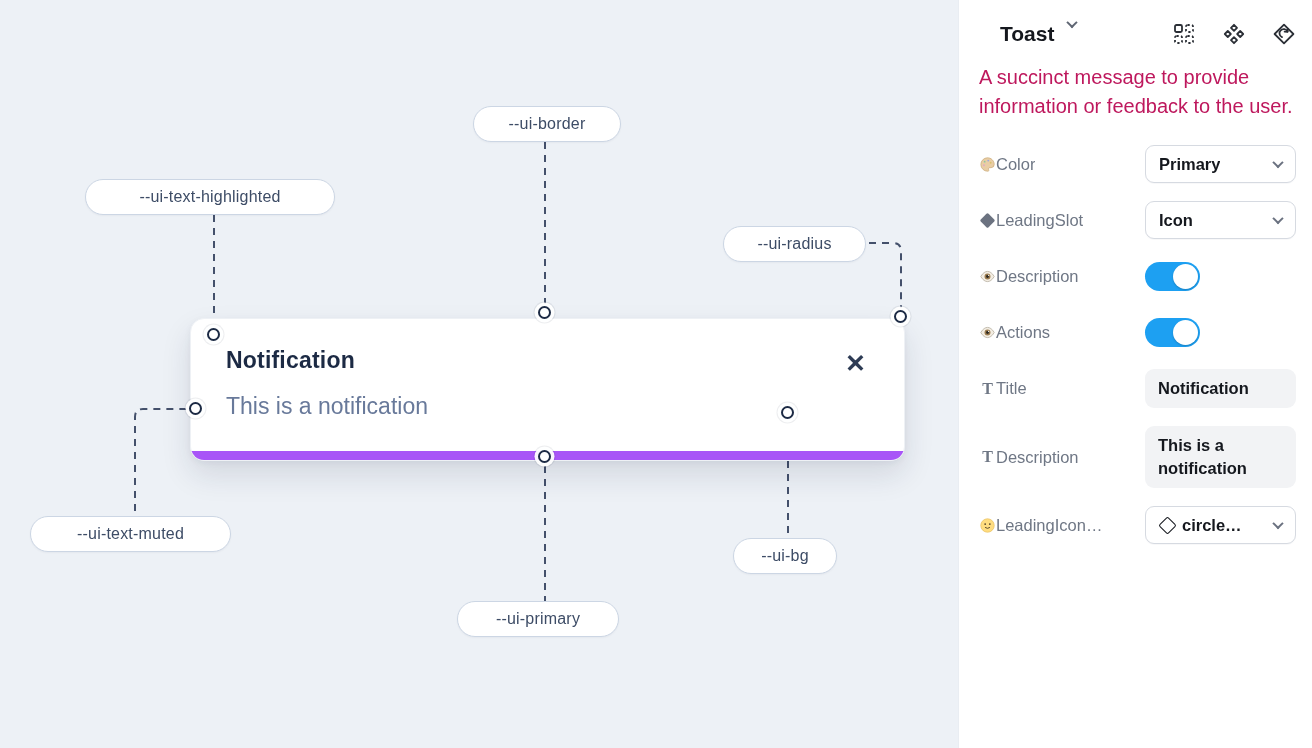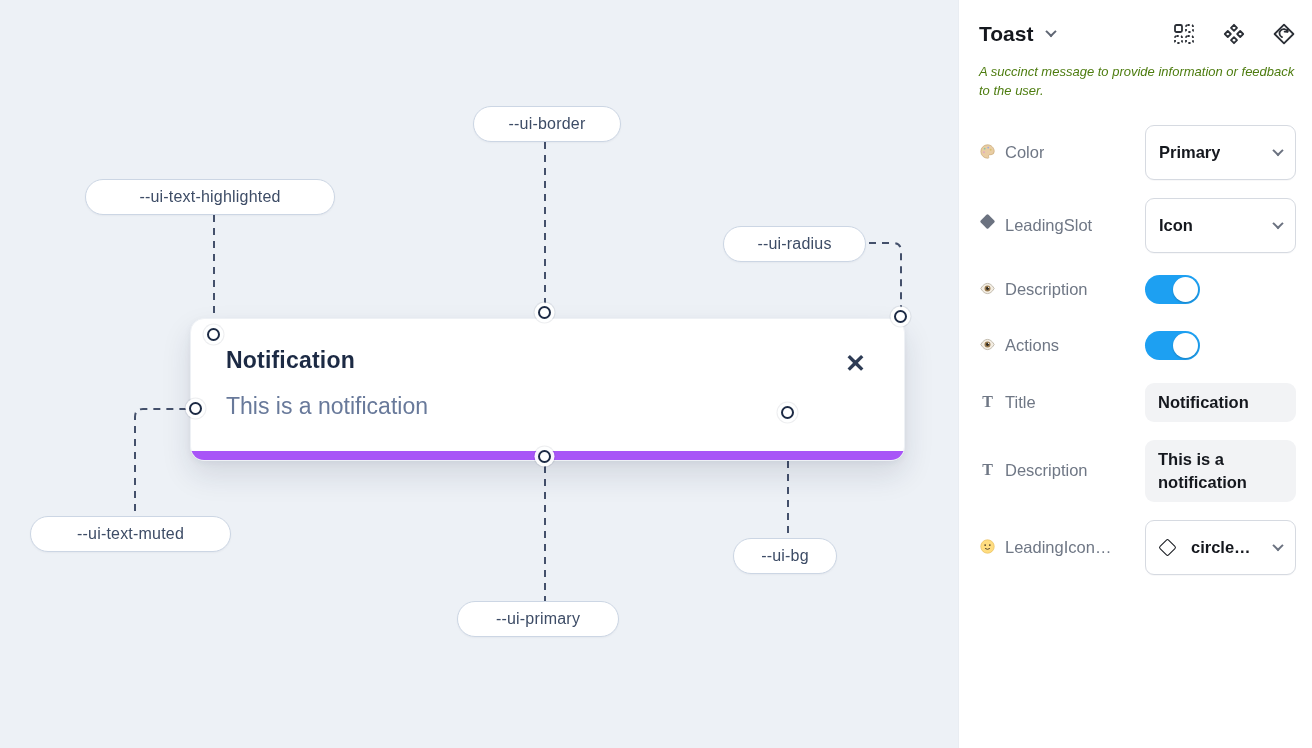--- a/index.html
+++ b/index.html
@@ -25,47 +25,47 @@
          box-shadow:0 0 0 3.5px rgba(255,255,255,.95), 0 0 0 4.5px rgba(28,42,68,.08); }
 
   .pill { position:absolute; height:36px; display:flex; align-items:center; justify-content:center;
           background:#ffffff; border:1px solid #ccd6e4; border-radius:18px;
           font-size:16px; color:#3d4c66; font-weight:500; letter-spacing:.2px;
           box-shadow:0 1px 2px rgba(23,32,63,.04); white-space:nowrap; }
 
   
   .panel { width:354px; height:748px; background:#ffffff; border-left:1px solid #e9edf2;
            padding:22px 16px 0 20px; }
-  .panel-header { display:flex; align-items:center; }
+  .panel-header { display:flex; align-items:flex-start;margin-left:21px; }
   .panel-title { font-size:21px; font-weight:700; color:#15181e; }
   .chev { display:inline-block; width:8px; height:8px; border-right:2px solid #5f6673;
           border-bottom:2px solid #5f6673; transform:rotate(45deg) translate(-1px,-1px); }
   .panel-title-chev { margin-left:14px; margin-top:-2px; }
   .header-icons { margin-left:auto; display:flex; align-items:center; gap:26px; }
   .hicon { width:24px; height:24px; display:block; cursor:pointer; }
 
   .source-row { display:flex; align-items:center; gap:14px; margin-top:20px; }
   .source-text { font-size:17px; color:#9aa1ab; }
   .source-diamond { width:15px; height:15px; border:1.6px solid #9aa1ab; transform:rotate(45deg); border-radius:2px; }
 
-  .panel-desc { margin-top:17px; font-size:13px; line-height:1.45; color:#4d7c0f; max-width:322px;font-style:italic; }
+  .panel-desc { margin-top:17px; font-size:20px; line-height:1.45; color:#be185d; max-width:322px; }
 
   .props { margin-top:24px; }
   .prop-row { display:flex; align-items:center; margin-bottom:18px; min-height:38px; }
-  .prop-label { display:flex; align-items:flex-start; gap:9px; font-size:16.5px; color:#6f7785; }
+  .prop-label { display:flex; align-items:center; font-size:16.5px; color:#6f7785; }
   .prop-label .txt { max-width:130px; overflow:hidden; text-overflow:ellipsis; white-space:nowrap; }
   .prop-control { margin-left:auto; width:151px; }
 
   .icon16 { width:17px; height:17px; flex:0 0 17px; }
   .diamond-solid { width:11px; height:11px; background:#6b7280; transform:rotate(45deg); border-radius:1.5px; flex:0 0 11px; margin:0 3px; }
   .t-icon { font-family:"Liberation Serif", serif; font-weight:700; font-size:16px; color:#6f7785; width:17px; text-align:center; }
 
-  .select { display:flex; align-items:center; height:55px; background:#ffffff;
+  .select { display:flex; align-items:center; height:38px; background:#ffffff;
             border:1px solid #d6dae1; border-radius:9px; padding:0 13px; cursor:pointer;
-            box-shadow:0 1px 1px rgba(23,32,63,.03);gap:9px; }
+            box-shadow:0 1px 1px rgba(23,32,63,.03); }
   .select .val { font-size:16.5px; font-weight:600; color:#15181e; white-space:nowrap; overflow:hidden; text-overflow:ellipsis; }
   .select .chev { margin-left:auto; border-color:#6b7280; }
   .select .dd-diamond { width:13px; height:13px; border:1.7px solid #15181e; transform:rotate(45deg); border-radius:2px; margin:0 8px 0 2px; flex:0 0 13px; }
 
   .field { background:#f2f3f5; border-radius:9px; padding:8px 13px; font-size:16.5px;
            font-weight:600; color:#15181e; line-height:1.4; }
 
   .toggle { width:55px; height:29px; border-radius:15px; background:#1da0f2; position:relative; cursor:pointer; }
   .toggle .knob { position:absolute; top:2px; right:2px; width:25px; height:25px; border-radius:50%; background:#fff;
                   box-shadow:0 1px 2px rgba(0,0,0,.2); }

